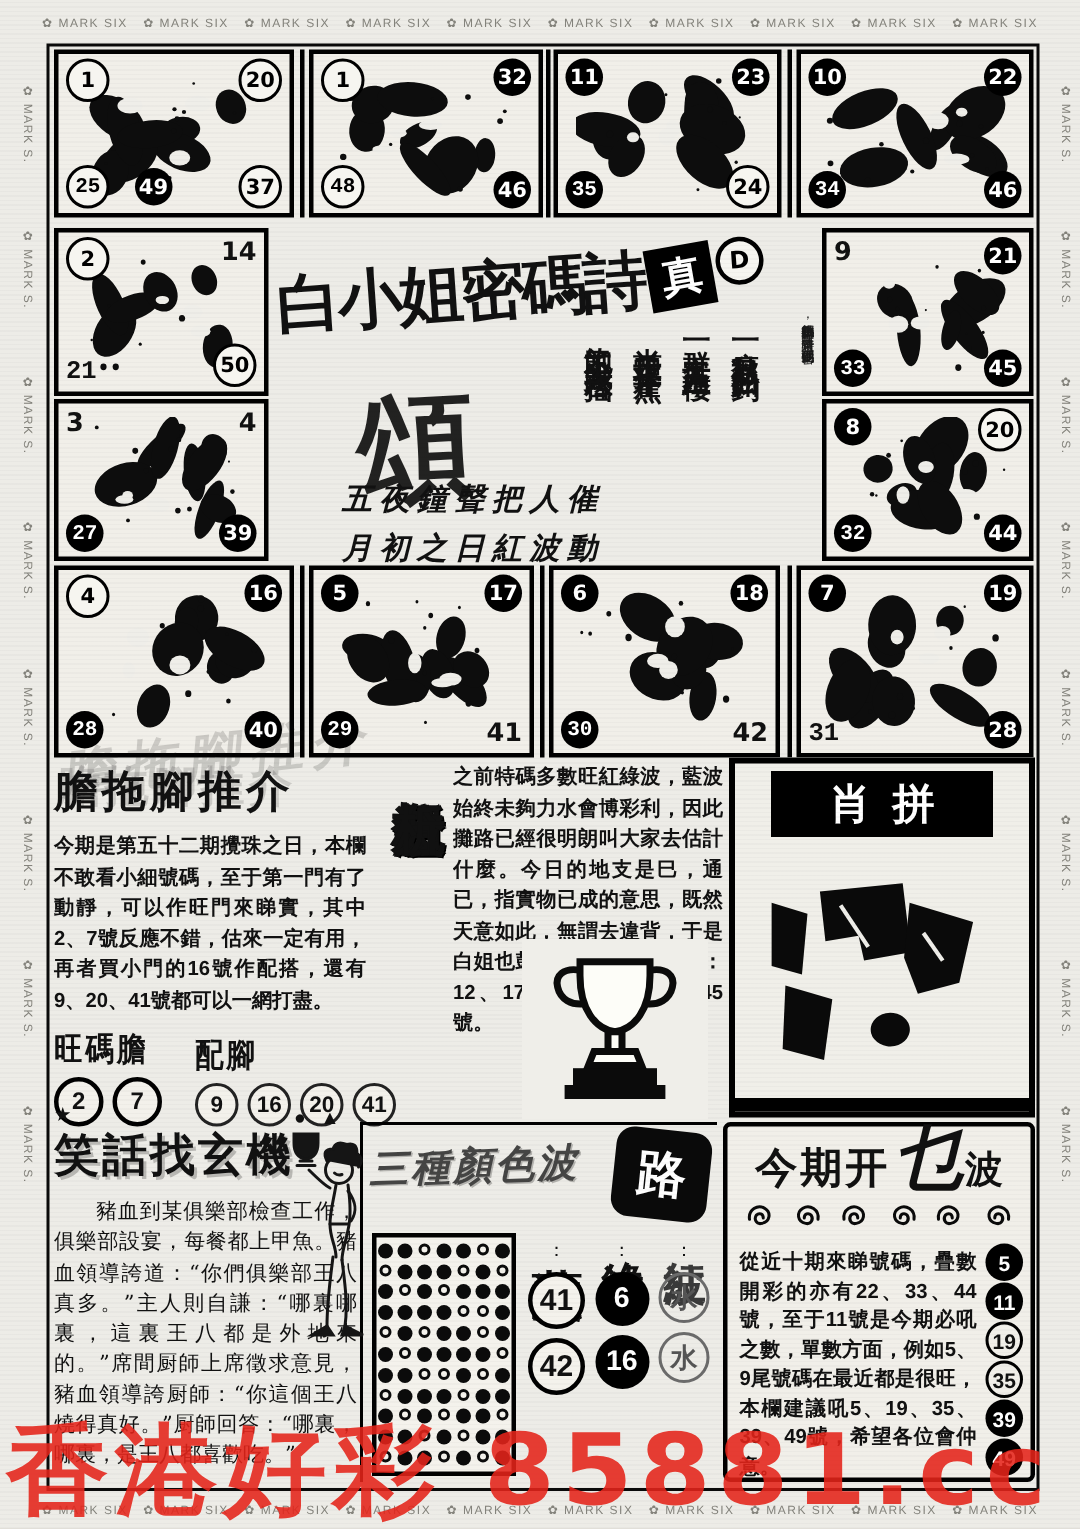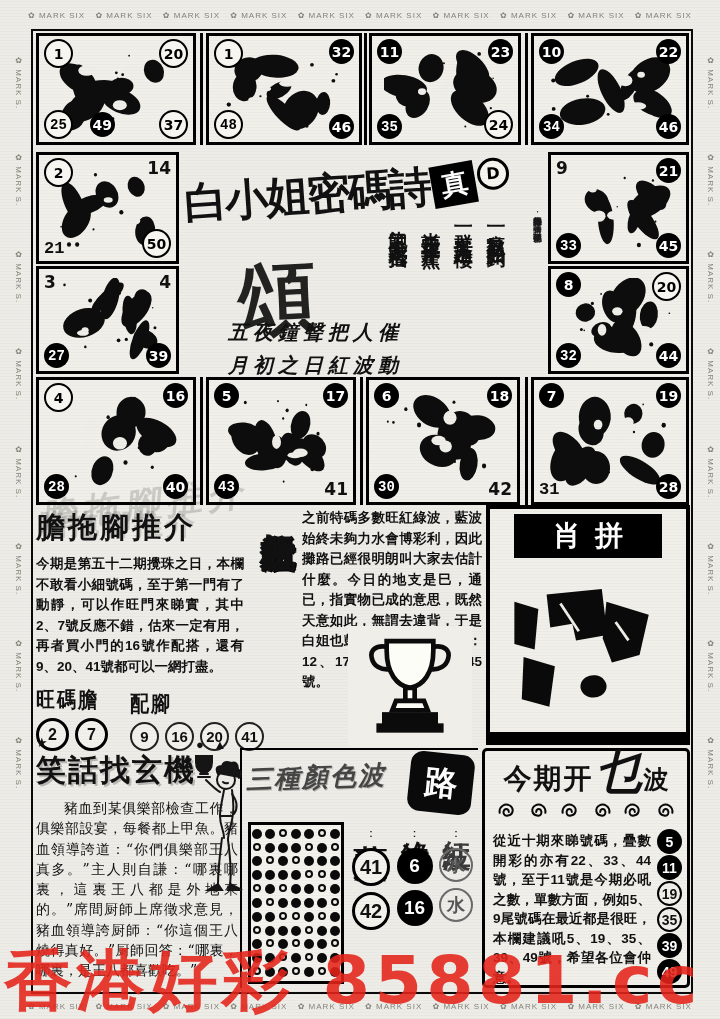--- a/index.html
+++ b/index.html
@@ -480,21 +480,21 @@
           <circle cx="54.7" cy="13.5" r="1.3"></circle>
           <circle cx="80.2" cy="29.9" r="1.3"></circle>
           <circle cx="75.5" cy="54.5" r="1.6"></circle>
         </g>
         <ellipse cx="65.6" cy="43.2" rx="6.1" ry="3.0" fill="#efeee9"></ellipse>
         <ellipse cx="61.1" cy="44.9" rx="6.1" ry="2.1" fill="#efeee9"></ellipse>
         <ellipse cx="45.9" cy="35.7" rx="3.7" ry="4.8" fill="#efeee9"></ellipse>
       </svg>
       <span class="num n-s pos-tl">5</span>
       <span class="num n-s pos-tr">17</span>
-      <span class="num n-s pos-bl">43</span>
+      <span class="num n-s pos-bl">29</span>
       <span class="num n-p pos-br">41</span>
     </div>
   <div class="pic-panel pp10">
       <svg class="blob" viewBox="0 0 100 70" preserveAspectRatio="none">
         <g fill="#0d0d0d">
           <ellipse cx="46.4" cy="41.9" rx="15.5" ry="10.9" transform="rotate(16 46.4 41.9)"></ellipse>
           <ellipse cx="70.5" cy="51.2" rx="11.5" ry="7.1" transform="rotate(101 70.5 51.2)"></ellipse>
           <ellipse cx="74.8" cy="30.7" rx="8.2" ry="5.2" transform="rotate(125 74.8 30.7)"></ellipse>
           <ellipse cx="77.9" cy="25.6" rx="14.1" ry="8.6" transform="rotate(5 77.9 25.6)"></ellipse>
           <ellipse cx="41.0" cy="14.3" rx="15.9" ry="10.2" transform="rotate(25 41.0 14.3)"></ellipse>

